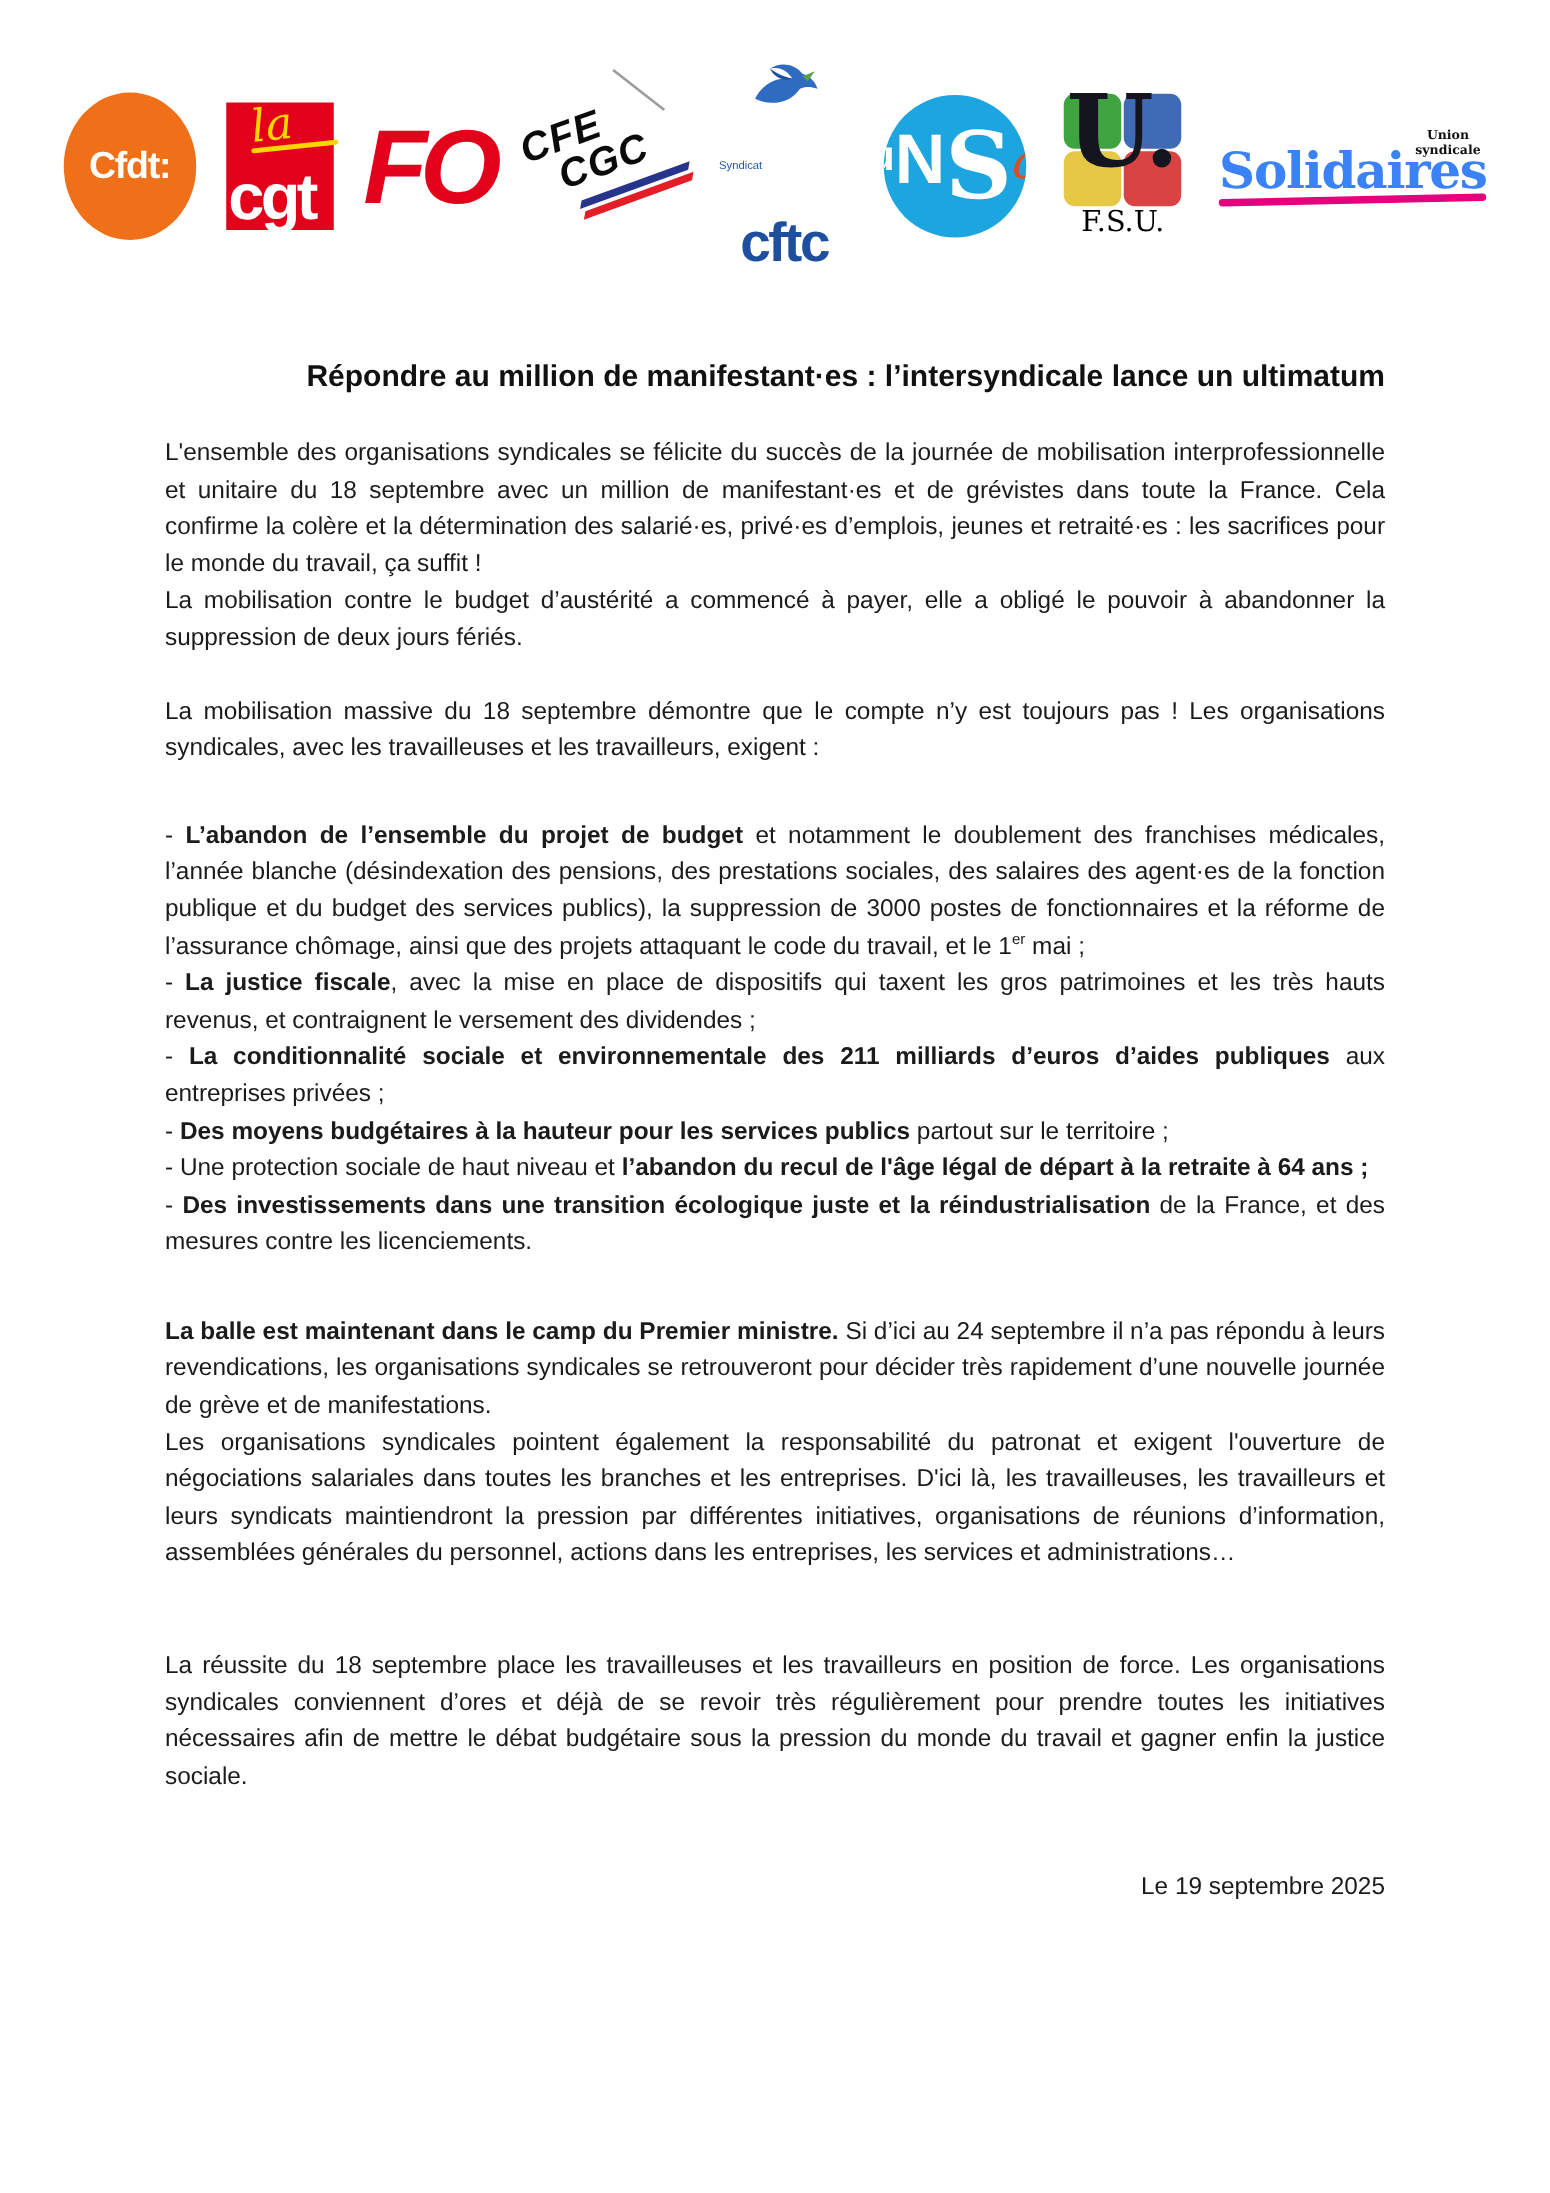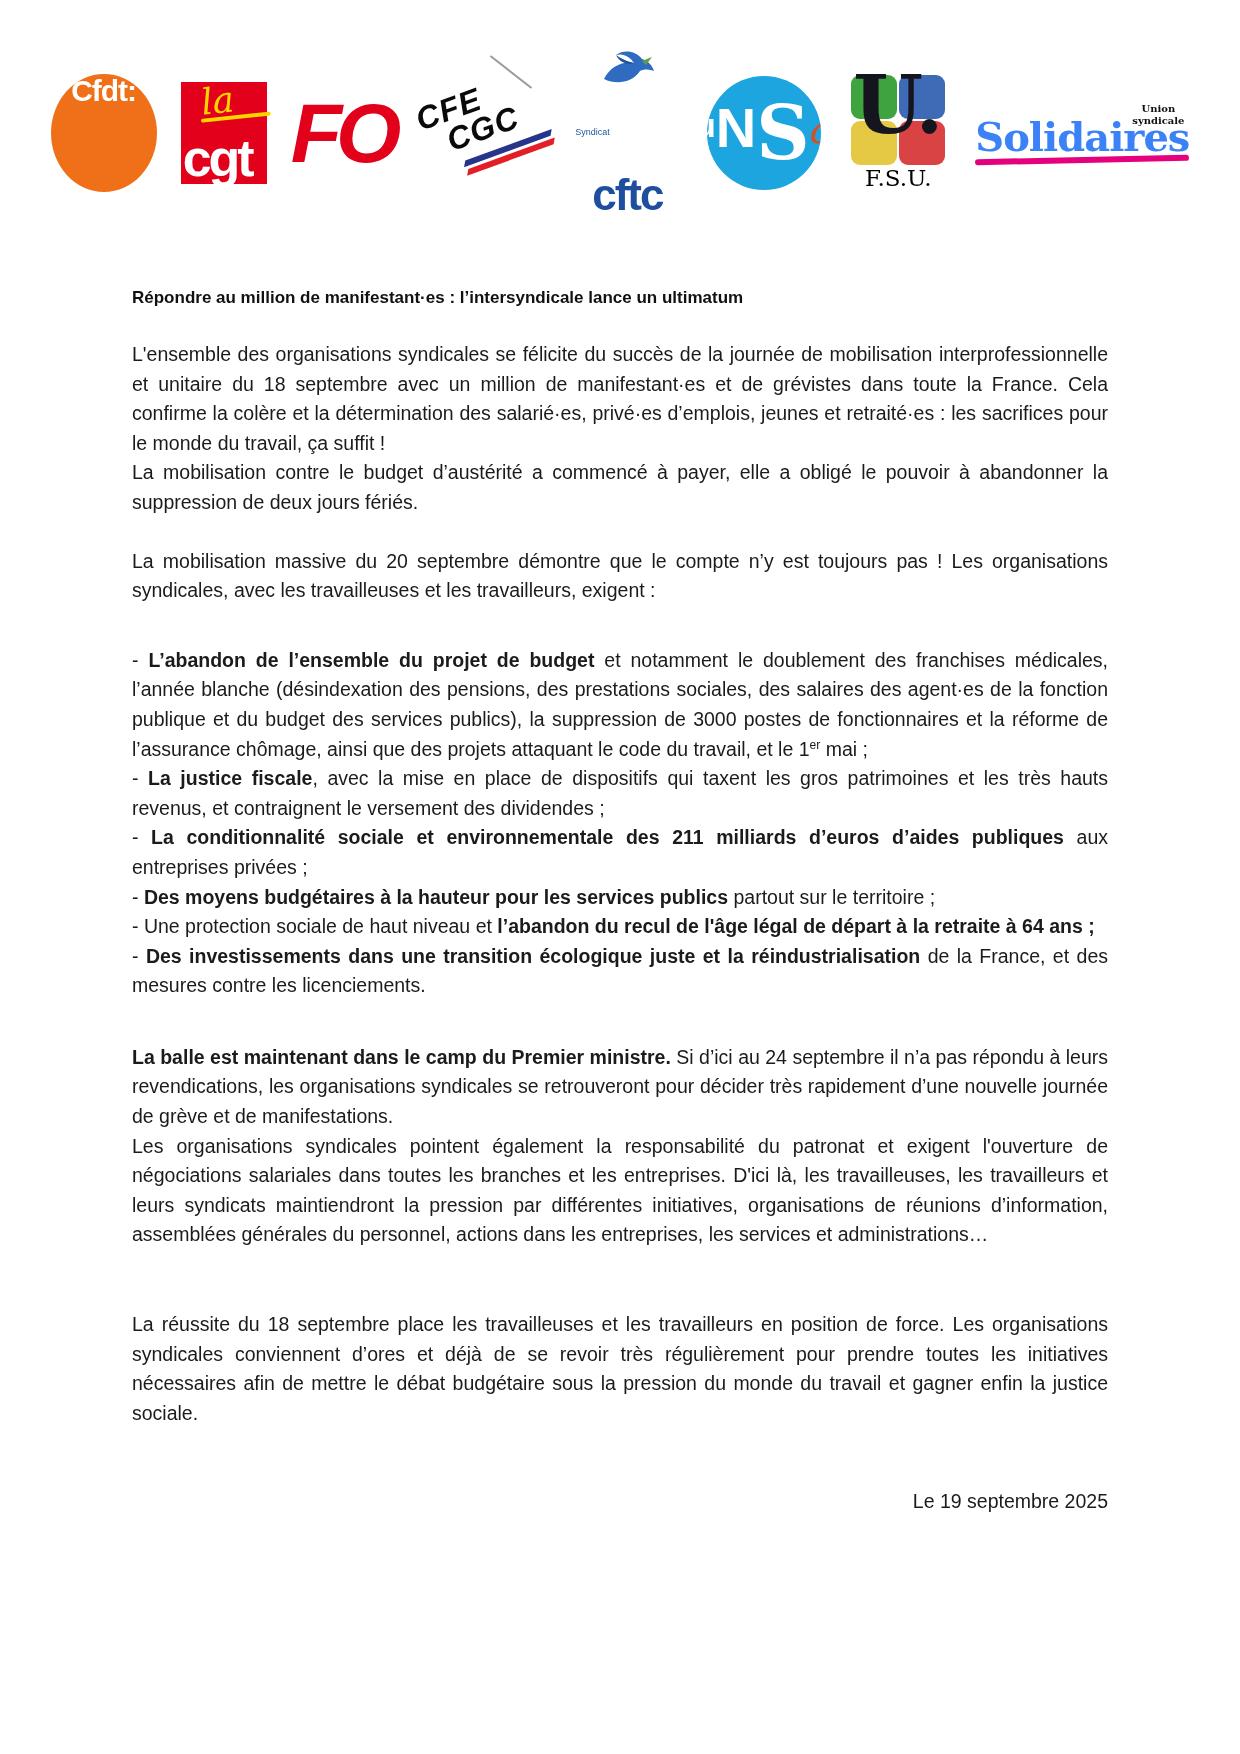--- a/index.html
+++ b/index.html
@@ -3,21 +3,21 @@
 <meta charset="utf-8">
 <style>
   * { margin:0; padding:0; box-sizing:border-box; }
   html,body { background:#ffffff; }
   body { font-family:"Liberation Sans", sans-serif; color:#1b1b1b; }
   .page { width:1240px; height:1754px; margin:0 auto; background:#ffffff; overflow:hidden; position:relative; }
 
   
   .logos-row { display:flex; align-items:center; justify-content:center; gap:24px; margin-top:66px; height:134px; }
 
-  .logo-cfdt { width:106px; height:118px; background:#F07019; border-radius:50%; display:flex; align-items:flex-start; justify-content:center; flex:0 0 auto; }
+  .logo-cfdt { width:106px; height:118px; background:#F07019; border-radius:50%; display:flex; align-items:center; justify-content:center; flex:0 0 auto; }
   .logo-cfdt .t { color:#fff; font-weight:800; font-size:30px; letter-spacing:-1px; }
 
   .logo-cgt { width:86px; height:102px; background:#E2001A; position:relative; flex:0 0 auto; }
   .cgt-la { position:absolute; top:-2px; left:20px; color:#FFD500; font-family:"DejaVu Serif", serif; font-style:italic; font-size:36px; transform:rotate(-6deg); }
   .cgt-la::after { content:""; position:absolute; left:-2px; bottom:0px; width:70px; height:4px; background:#FFD500; border-radius:2px; }
   .cgt-label { position:absolute; bottom:-4px; left:2px; color:#fff; font-weight:800; font-size:52px; letter-spacing:-3px; }
 
   .logo-fo { flex:0 0 auto; }
   .logo-fo .t { color:#E2001A; font-style:italic; font-weight:900; font-size:84px; letter-spacing:-6px; line-height:1; }
 
@@ -50,21 +50,21 @@
   .fsu-u { position:absolute; top:-12px; left:0; right:0; font-family:"DejaVu Serif", serif; font-size:80px; font-weight:700; color:#15151f; line-height:1.05; }
   .fsu-label { font-family:"DejaVu Serif", serif; font-size:23px; color:#000; margin-top:0px; }
 
   .logo-solidaires { flex:0 0 auto; position:relative; padding-top:14px; }
   .sol-small { position:absolute; top:0; right:0; width:62px; font-size:10px; line-height:1.15; color:#111; font-family:"DejaVu Serif", serif; font-weight:700; text-align:center; }
   .sol-label { font-family:"DejaVu Serif", serif; font-weight:900; font-size:40px; letter-spacing:-1px; color:#3b82f6; line-height:1; }
   .sol-underline { height:6px; background:#E5007D; transform:rotate(-1.2deg); margin-top:0px; border-radius:3px; }
 
   
   .content { padding:0 132px; }
-  .title { text-align:left; font-weight:700; font-size:17px; color:#111; margin-top:88px; }
+  .title { text-align:right; font-weight:700; font-size:24px; color:#111; margin-top:88px; }
   .para { text-align:justify; font-size:19.5px; line-height:29.6px; color:#1b1b1b; }
   .mt33 { margin-top:32px; }
   .mt29 { margin-top:29px; }
   .mt40 { margin-top:40px; }
   .mt42 { margin-top:42px; }
   .mt60 { margin-top:60px; }
   .b { font-weight:700; }
   sup.sup { font-size:0.62em; line-height:0; }
   .date-line { text-align:right; font-size:19.5px; color:#1b1b1b; margin-top:62px; }
 </style>
@@ -138,21 +138,21 @@
 
   <div class="content">
 
     <h1 class="title">Répondre au million de manifestant·es : l’intersyndicale lance un ultimatum</h1>
 
     <div class="para mt33">
       <div>L'ensemble des organisations syndicales se félicite du succès de la journée de mobilisation interprofessionnelle et unitaire du 18 septembre avec un million de manifestant·es et de grévistes dans toute la France. Cela confirme la colère et la détermination des salarié·es, privé·es d’emplois, jeunes et retraité·es : les sacrifices pour le monde du travail, ça suffit !</div>
       <div>La mobilisation contre le budget d’austérité a commencé à payer, elle a obligé le pouvoir à abandonner la suppression de deux jours fériés.</div>
     </div>
 
-    <div class="para mt29">La mobilisation massive du 20 septembre démontre que le compte n’y est toujours pas ! Les organisations syndicales, avec les travailleuses et les travailleurs, exigent :</div>
+    <div class="para mt29">La mobilisation massive du 18 septembre démontre que le compte n’y est toujours pas ! Les organisations syndicales, avec les travailleuses et les travailleurs, exigent :</div>
 
     <div class="para mt40">
       <div><span>- </span><span class="b">L’abandon de l’ensemble du projet de budget</span><span> et notamment le doublement des franchises médicales, l’année blanche (désindexation des pensions, des prestations sociales, des salaires des agent·es de la fonction publique et du budget des services publics), la suppression de 3000 postes de fonctionnaires et la réforme de l’assurance chômage, ainsi que des projets attaquant le code du travail, et le 1</span><sup class="sup">er</sup><span> mai ;</span></div>
       <div><span>- </span><span class="b">La justice fiscale</span><span>, avec la mise en place de dispositifs qui taxent les gros patrimoines et les très hauts revenus, et contraignent le versement des dividendes ;</span></div>
       <div><span>- </span><span class="b">La conditionnalité sociale et environnementale des 211 milliards d’euros d’aides publiques</span><span> aux entreprises privées ;</span></div>
       <div><span>- </span><span class="b">Des moyens budgétaires à la hauteur pour les services publics</span><span> partout sur le territoire ;</span></div>
       <div><span>- Une protection sociale de haut niveau et </span><span class="b">l’abandon du recul de l'âge légal de départ à la retraite à 64 ans ;</span></div>
       <div><span>- </span><span class="b">Des investissements dans une transition écologique juste et la réindustrialisation</span><span> de la France, et des mesures contre les licenciements.</span></div>
     </div>
 

